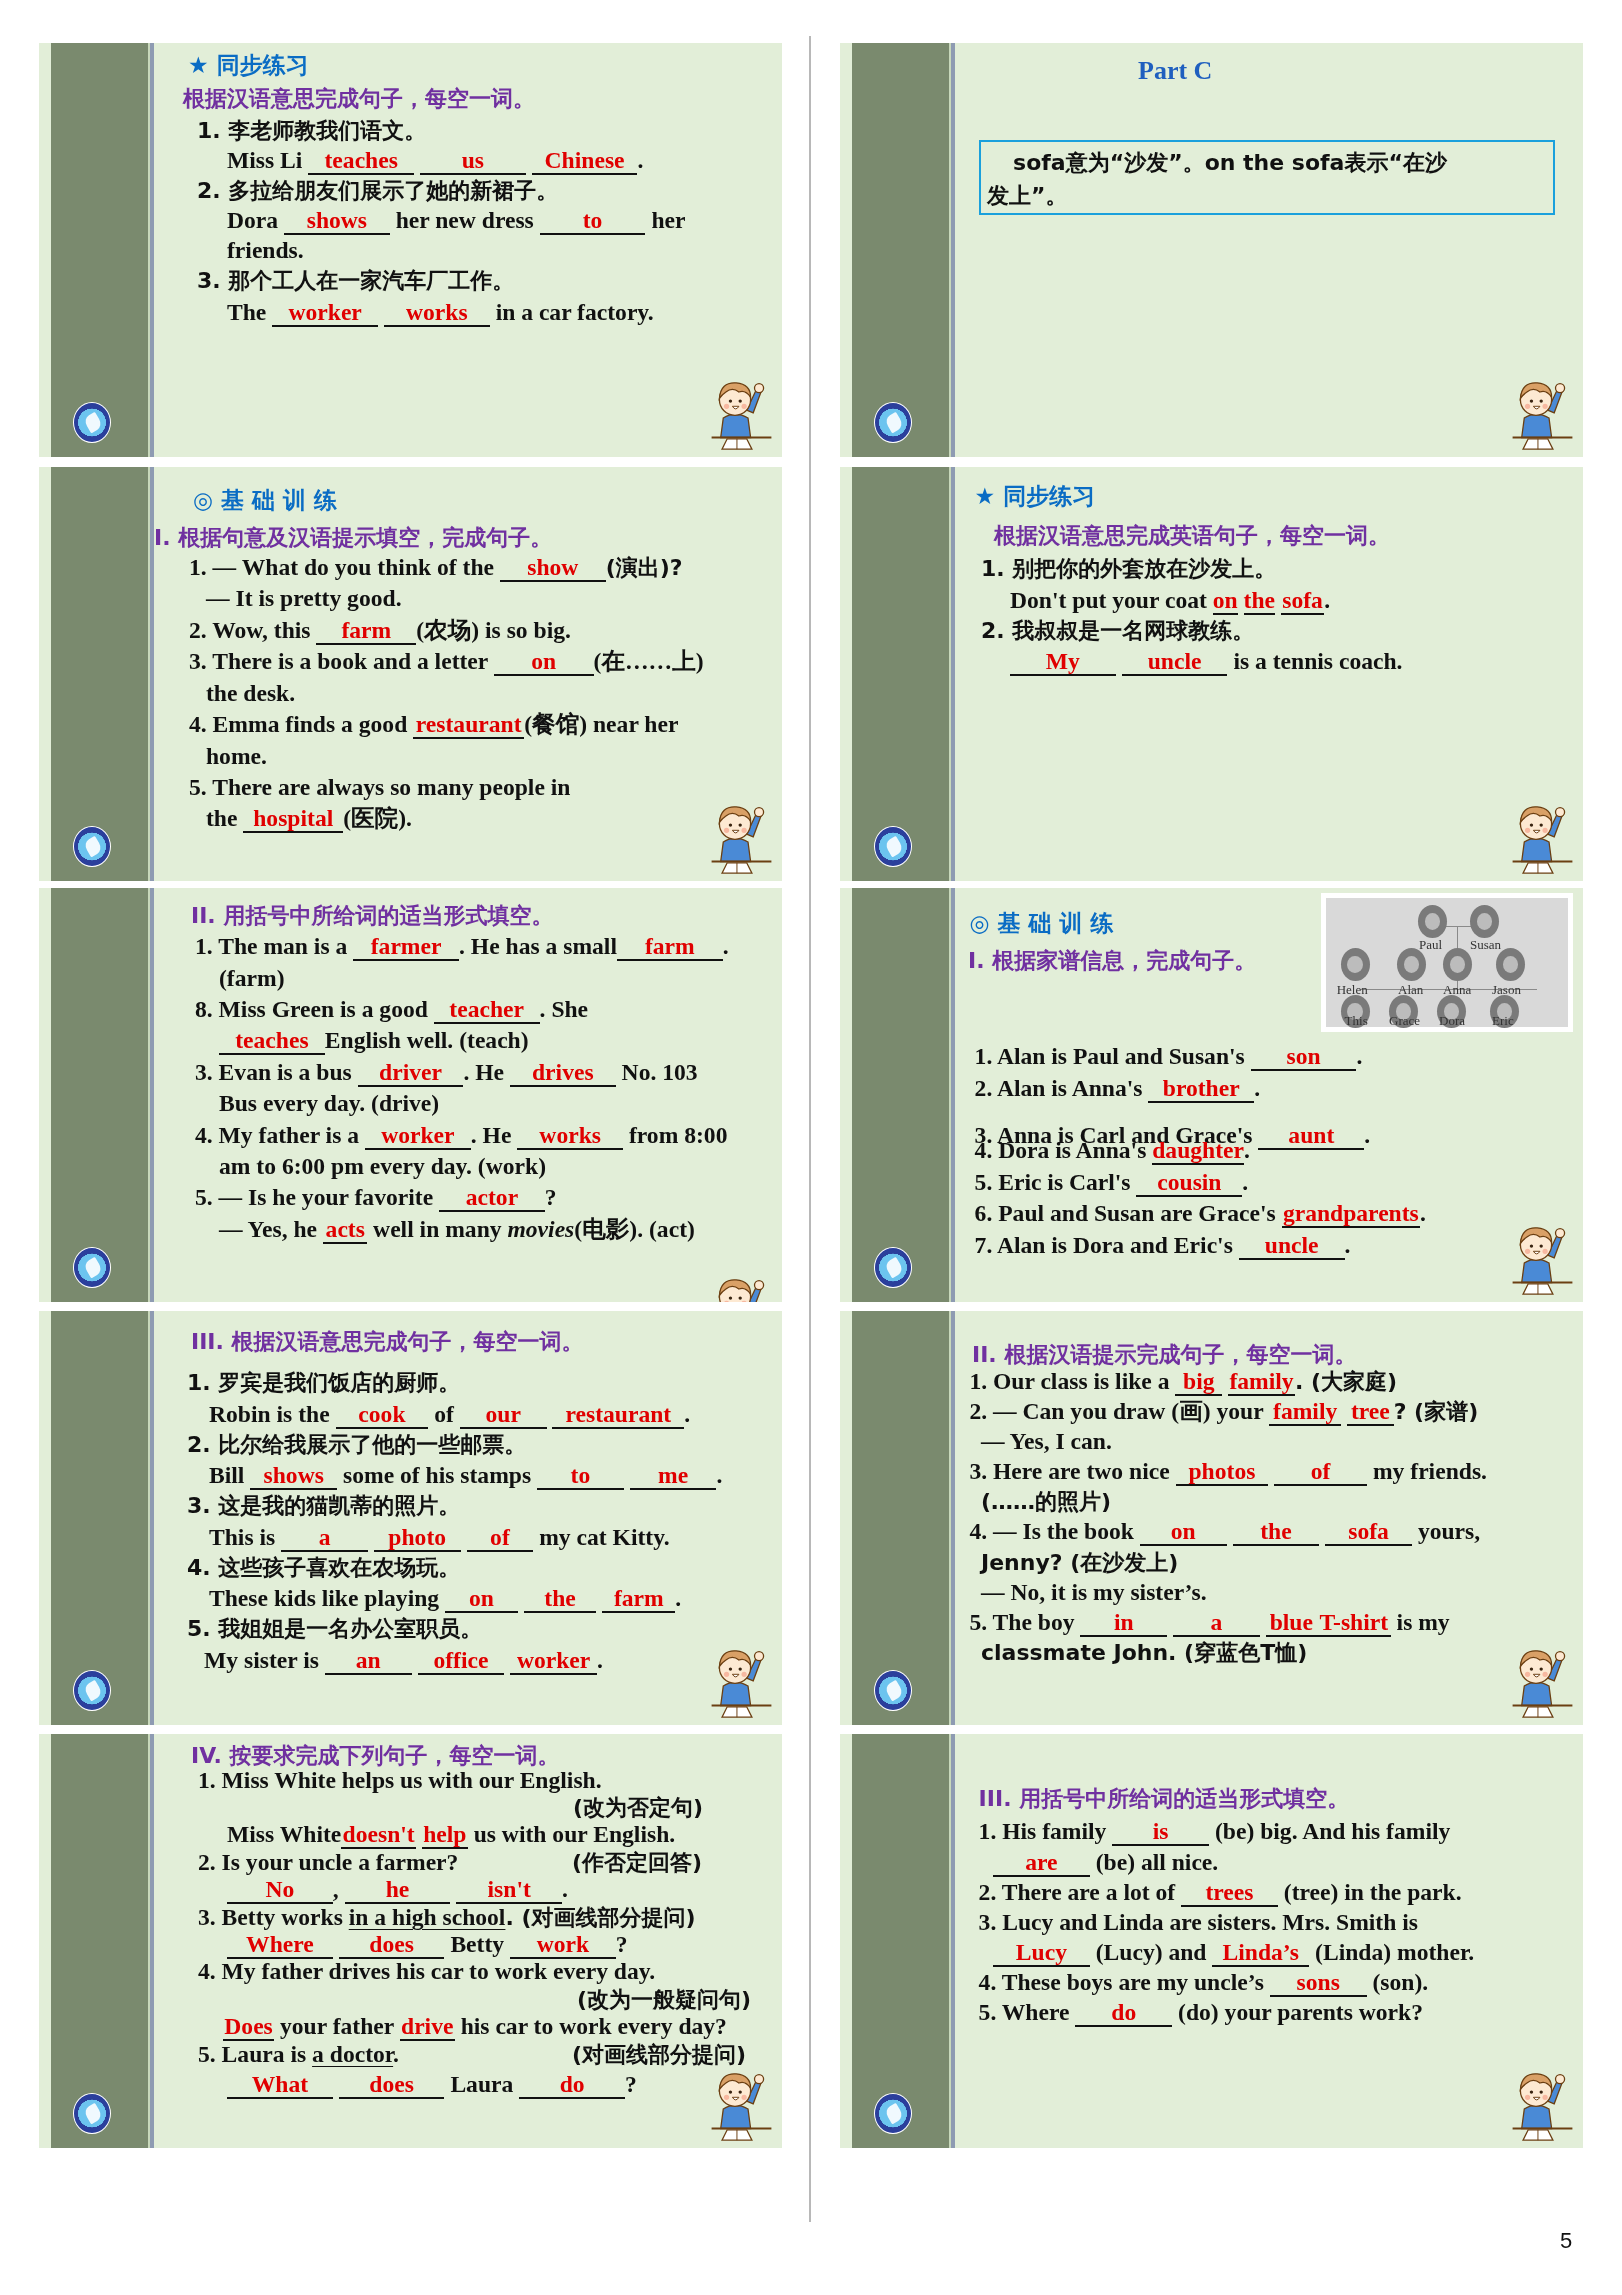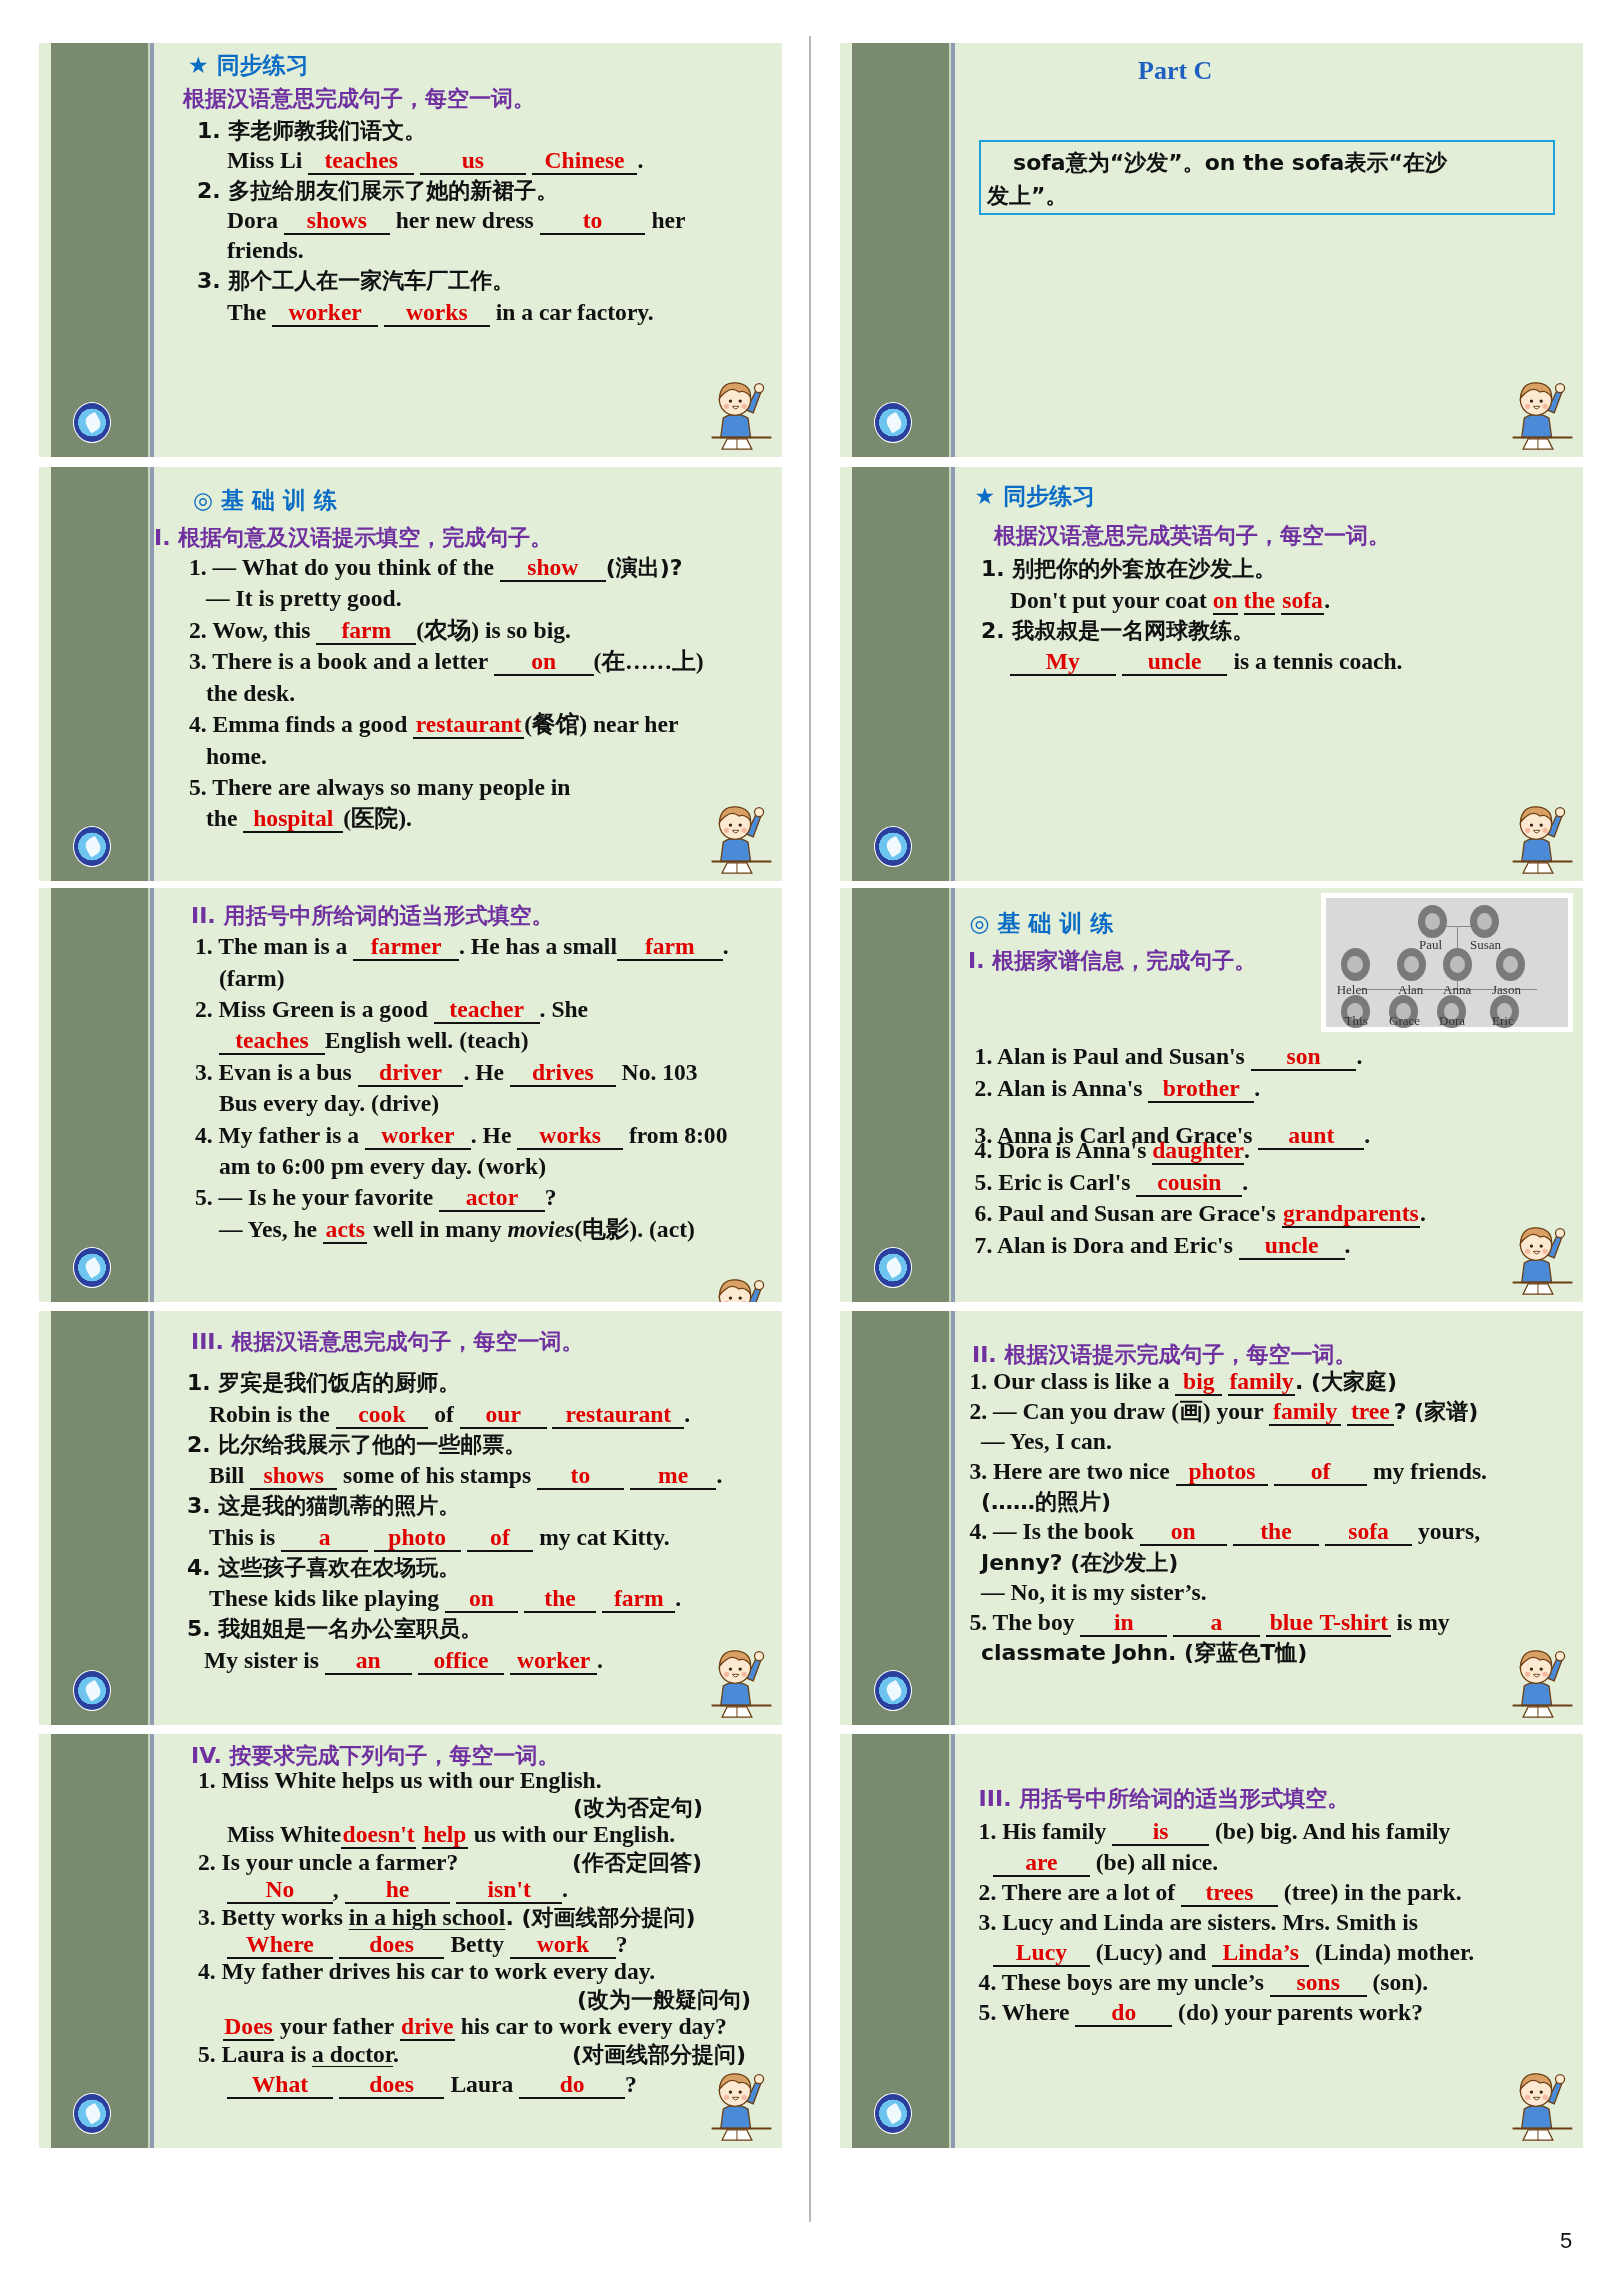--- a/index.html
+++ b/index.html
@@ -167,21 +167,21 @@
 
 <div class="slide" style="left:39px;top:888px;">
   <div class="side"></div>
   <div class="stripe"></div>
     <div class="stripe2"></div>
   <div class="logo"></div>
   <div class="content">
     <div class="h-purple" style="left:37px;top:13px;">II. 用括号中所给词的适当形式填空。</div>
     <div class="line" style="left:41px;top:43px;"><span>1. The man is a</span> <span class="blank" style="width:98px">farmer</span><span>. He has a small</span><span class="blank" style="width:98px">farm</span><span>.</span></div>
     <div class="line" style="left:65px;top:75px;">(farm)</div>
-    <div class="line" style="left:41px;top:106px;"><span>2. Miss Green is a good</span> <span class="blank" style="width:98px">teacher</span><span>. She</span></div>
+    <div class="line" style="left:41px;top:106px;"><span>8. Miss Green is a good</span> <span class="blank" style="width:98px">teacher</span><span>. She</span></div>
     <div class="line" style="left:65px;top:137px;"><span class="blank" style="width:98px">teaches</span><span>English well. (teach)</span></div>
     <div class="line" style="left:41px;top:169px;"><span>3. Evan is a bus</span> <span class="blank" style="width:98px">driver</span><span>. He</span> <span class="blank" style="width:98px">drives</span> <span>No. 103</span></div>
     <div class="line" style="left:65px;top:200px;">Bus every day. (drive)</div>
     <div class="line" style="left:41px;top:232px;"><span>4. My father is a</span> <span class="blank" style="width:98px">worker</span><span>. He</span> <span class="blank" style="width:98px">works</span> <span>from 8:00</span></div>
     <div class="line" style="left:65px;top:263px;">am to 6:00 pm every day. (work)</div>
     <div class="line" style="left:41px;top:294px;"><span>5. — Is he your favorite</span> <span class="blank" style="width:98px">actor</span><span>?</span></div>
     <div class="line" style="left:65px;top:326px;"><span>— Yes, he</span> <span class="blank" style="width:39px;padding:0 2.6px">acts</span> <span>well in many</span> <i>movies</i><span>(电影). (act)</span></div>
   </div>
   <svg class="kid" style="bottom:-46px" viewBox="0 0 100 120" width="65" height="79">
       <use href="#kid"></use>

